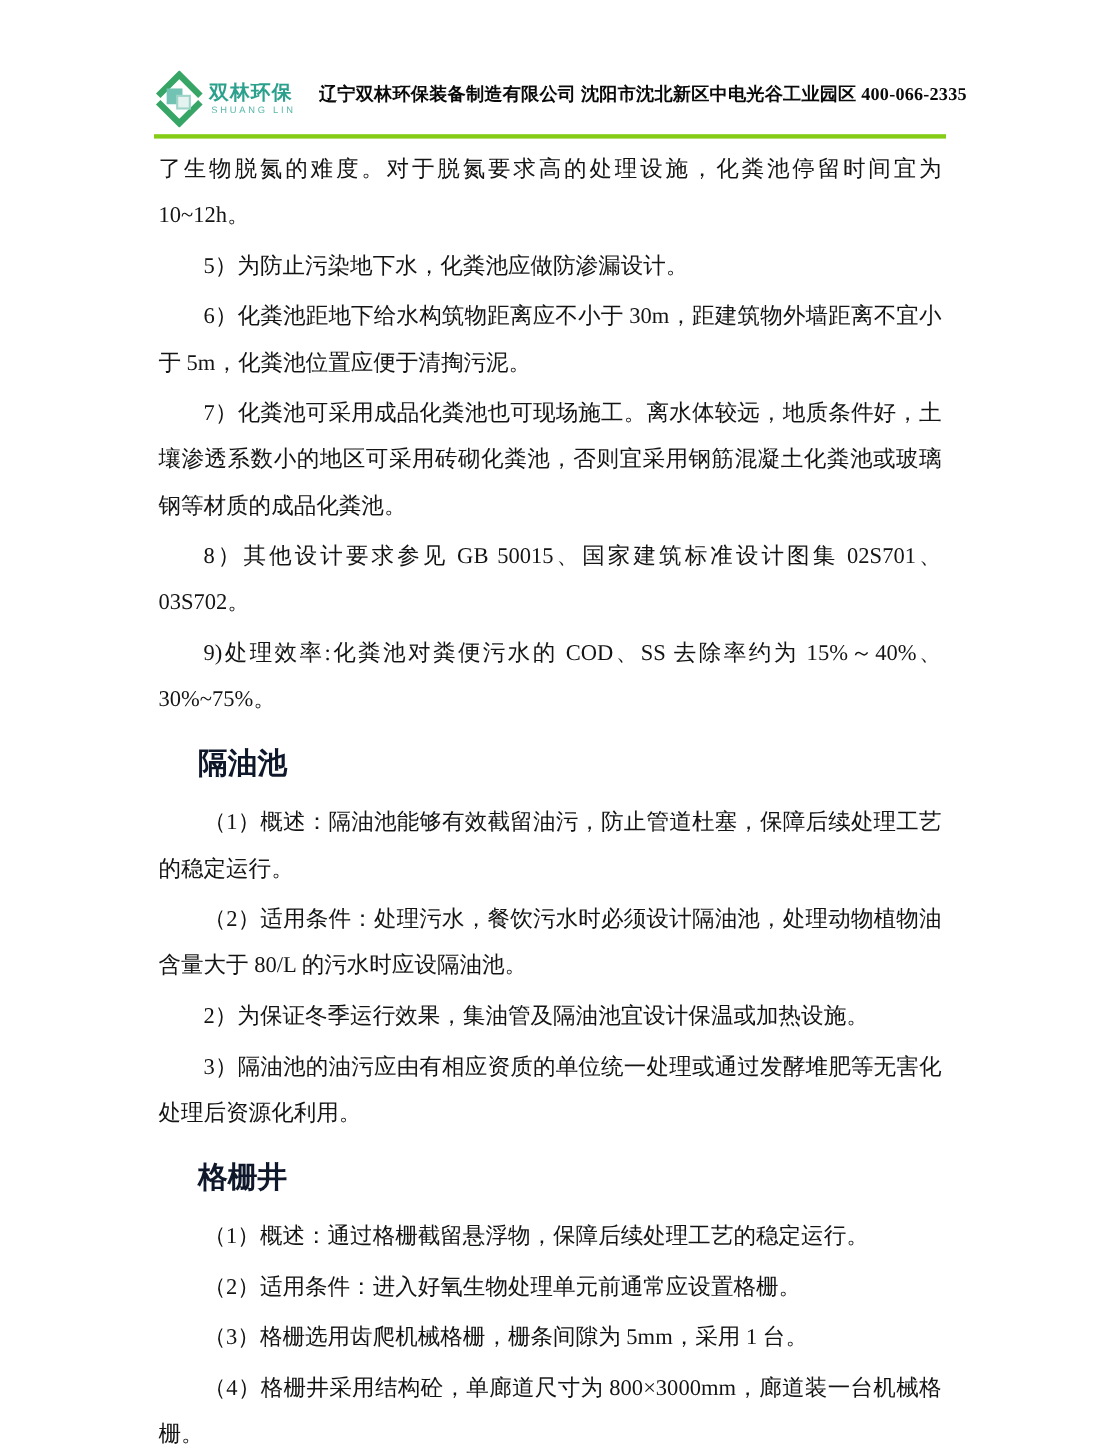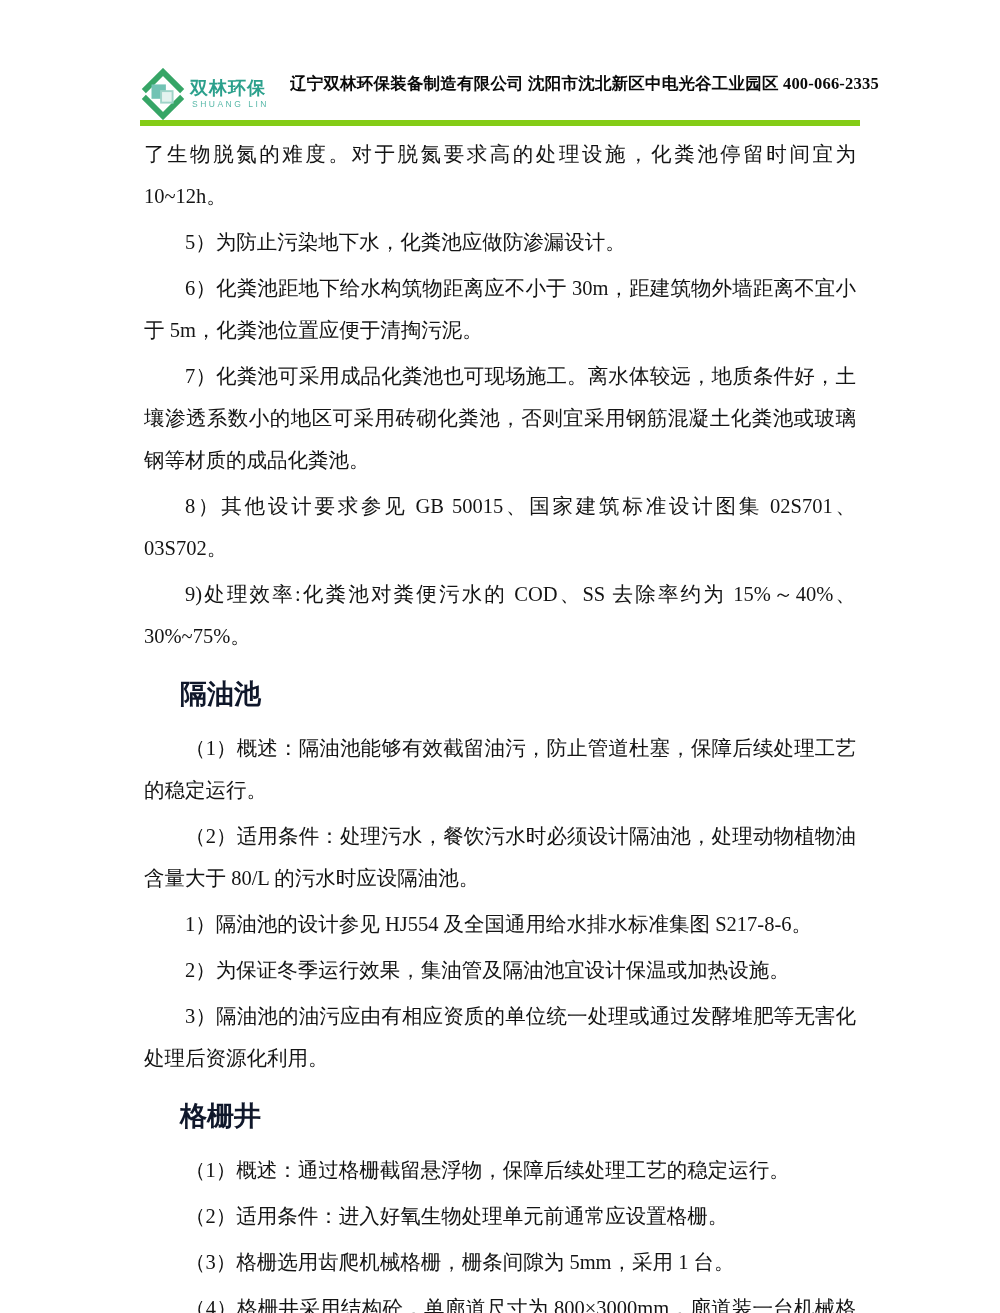--- a/index.html
+++ b/index.html
@@ -13,23 +13,23 @@
     color: #111111;
   }
 
   
   .header {
     position: absolute;
     left: 140px;
     top: 58px;
     width: 720px;
     height: 68px;
-    border-bottom: 6px solid #84cc16;
+    border-bottom: 4px solid #84cc16;
     display: flex;
-    align-items: flex-end;
+    align-items: center;
     box-sizing: border-box;
   }
   .logo {
     display: flex;
     align-items: center;
     flex: none;
     width: 150px;
   }
   .logo-mark { display: inline-block; line-height: 0; }
   .logo-text { margin-left: 4px; display: inline-block; }
@@ -112,21 +112,20 @@
     <p class="para cont">了生物脱氮的难度。对于脱氮要求高的处理设施，化粪池停留时间宜为 10~12h。</p>
     <p class="para">5）为防止污染地下水，化粪池应做防渗漏设计。</p>
     <p class="para">6）化粪池距地下给水构筑物距离应不小于 30m，距建筑物外墙距离不宜小于 5m，化粪池位置应便于清掏污泥。</p>
     <p class="para">7）化粪池可采用成品化粪池也可现场施工。离水体较远，地质条件好，土壤渗透系数小的地区可采用砖砌化粪池，否则宜采用钢筋混凝土化粪池或玻璃钢等材质的成品化粪池。</p>
     <p class="para">8）其他设计要求参见 GB 50015、国家建筑标准设计图集 02S701、03S702。</p>
     <p class="para">9)处理效率:化粪池对粪便污水的 COD、SS 去除率约为 15%～40%、30%~75%。</p>
 
     <h2 class="sec">隔油池</h2>
     <p class="para">（1）概述：隔油池能够有效截留油污，防止管道杜塞，保障后续处理工艺的稳定运行。</p>
     <p class="para">（2）适用条件：处理污水，餐饮污水时必须设计隔油池，处理动物植物油含量大于 80/L 的污水时应设隔油池。</p>
-    <p class="para">1）隔油池的设计参见 HJ554 及全国通用给水排水标准集图 S217-8-6。</p>
     <p class="para">2）为保证冬季运行效果，集油管及隔油池宜设计保温或加热设施。</p>
     <p class="para">3）隔油池的油污应由有相应资质的单位统一处理或通过发酵堆肥等无害化处理后资源化利用。</p>
 
     <h2 class="sec">格栅井</h2>
     <p class="para">（1）概述：通过格栅截留悬浮物，保障后续处理工艺的稳定运行。</p>
     <p class="para">（2）适用条件：进入好氧生物处理单元前通常应设置格栅。</p>
     <p class="para">（3）格栅选用齿爬机械格栅，栅条间隙为 5mm，采用 1 台。</p>
     <p class="para">（4）格栅井采用结构砼，单廊道尺寸为 800×3000mm，廊道装一台机械格栅。</p>
 
   </main>

